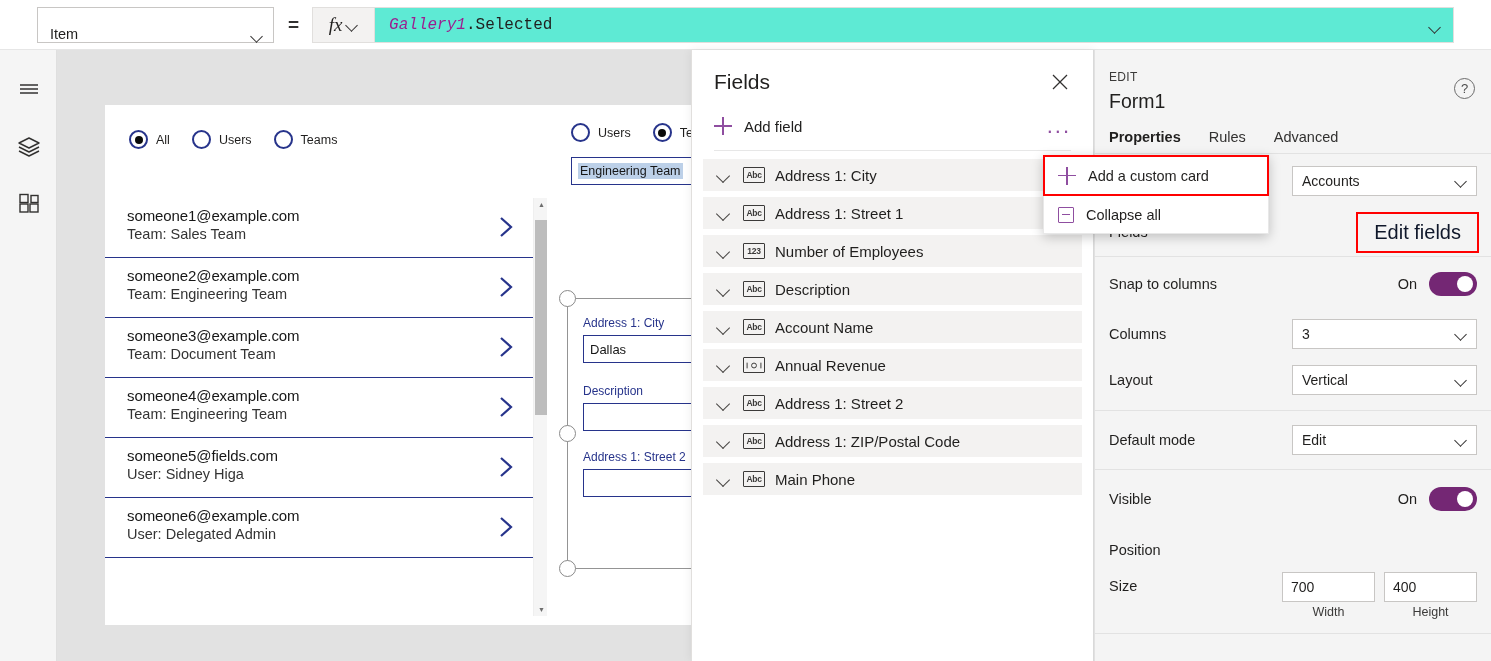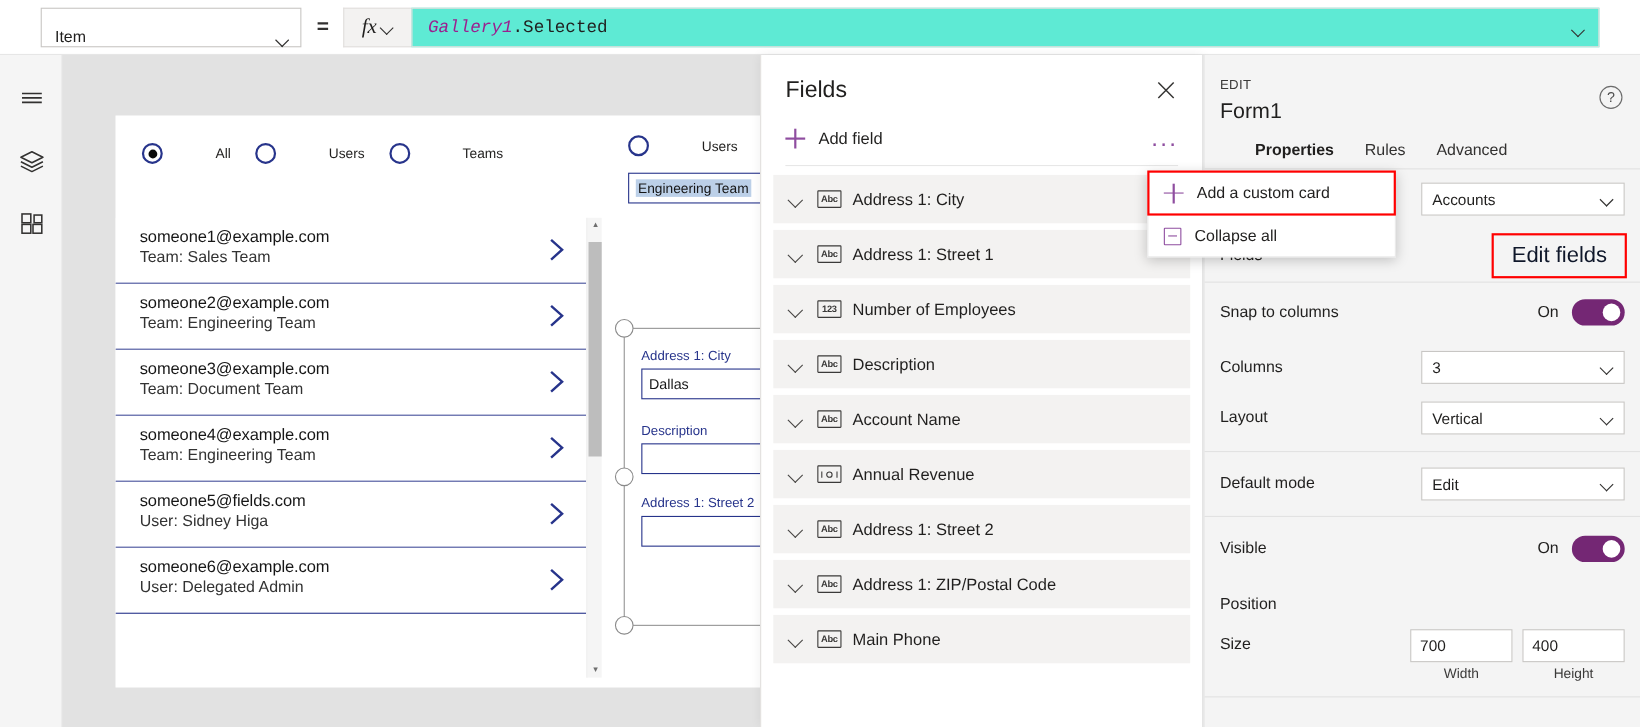--- a/index.html
+++ b/index.html
@@ -67,21 +67,21 @@
     position: absolute; left: 57px; top: 50px; width: 1037px; height: 611px;
     background: #e2e2e2;
   }
   .screen {
     position: absolute; left: 48px; top: 55px; width: 920px; height: 520px;
     background: #ffffff;
   }
 
   
   .radio-row { position: absolute; display: flex; align-items: center; }
-  .radio-item { display: flex; align-items: center; margin-right: 22px; gap: 40px; }
+  .radio-item { display: flex; align-items: center; margin-right: 22px; }
   .radio-circle {
     width: 19px; height: 19px; border-radius: 50%;
     border: 2px solid #27348b; background: #fff; position: relative; flex: none;
   }
   .radio-circle.on::after {
     content: ""; position: absolute; left: 3.5px; top: 3.5px;
     width: 8px; height: 8px; border-radius: 50%; background: #0a0a0a;
   }
   .radio-label { margin-left: 8px; font-size: 12.5px; color: #201f1e; }
 
@@ -148,21 +148,21 @@
   .plus-ico::before, .plus-ico::after {
     content: ""; position: absolute; background: #8f4ea0;
   }
   .plus-ico::before { left: 0; top: 8px; width: 18px; height: 1.8px; }
   .plus-ico::after { left: 8px; top: 0; width: 1.8px; height: 18px; }
   .fp-addlabel { margin-left: 12px; font-size: 15px; color: #201f1e; flex: 1; }
   .fp-ellipsis { color: #8f4ea0; font-size: 22px; line-height: 10px; letter-spacing: 2px; }
   .fp-sep { height: 1px; background: #e7e7e7; margin: 0 22px; }
   .fp-list { padding: 8px 11px 0 11px; }
   .fp-item {
-    height: 44px; background: #f3f2f1; margin-bottom: 6px;
+    height: 32px; background: #f3f2f1; margin-bottom: 6px;
     display: flex; align-items: center; padding-left: 14px;
   }
   .fp-chev { width: 14px; height: 14px; position: relative; flex: none; margin-right: 12px; }
   .fp-chev::before {
     content: ""; position: absolute; left: 1px; top: 3px; width: 9px; height: 9px;
     border-right: 1.4px solid #484644; border-bottom: 1.4px solid #484644;
     transform: rotate(45deg);
   }
   .type-ico {
     width: 22px; height: 16px; border: 1.4px solid #3b3a39; border-radius: 1px;
@@ -197,21 +197,21 @@
   .rp-edit { font-size: 12px; color: #3b3a39; padding: 20px 0 0 14px; letter-spacing: .3px; }
   .rp-title { font-size: 19.5px; color: #201f1e; padding: 6px 0 0 14px; }
   .rp-help {
     position: absolute; right: 16px; top: 28px; width: 21px; height: 21px;
     border: 1.3px solid #6b6b6b; border-radius: 50%;
     display: flex; align-items: center; justify-content: center;
     font-size: 13px; color: #4d4d4d;
   }
   .rp-tabs { display: flex; gap: 28px; padding: 16px 0 0 14px; }
   .rp-tab { font-size: 14.5px; color: #323130; padding-bottom: 8px; }
-  .rp-tab.active { font-weight: bold; color: #201f1e; margin-left: 32px; }
+  .rp-tab.active { font-weight: bold; color: #201f1e; }
   .rp-divider { height: 1px; background: #e2e2e2; }
   .rp-row {
     display: flex; align-items: center; min-height: 54px; padding: 0 14px;
   }
   .rp-row .rlabel { flex: 1; font-size: 14.5px; color: #201f1e; }
   .rp-ctl {
     width: 185px; height: 30px; background: #fff; border: 1px solid #c8c6c4;
     display: flex; align-items: center; padding: 0 9px;
     font-size: 14px; color: #201f1e;
   }

